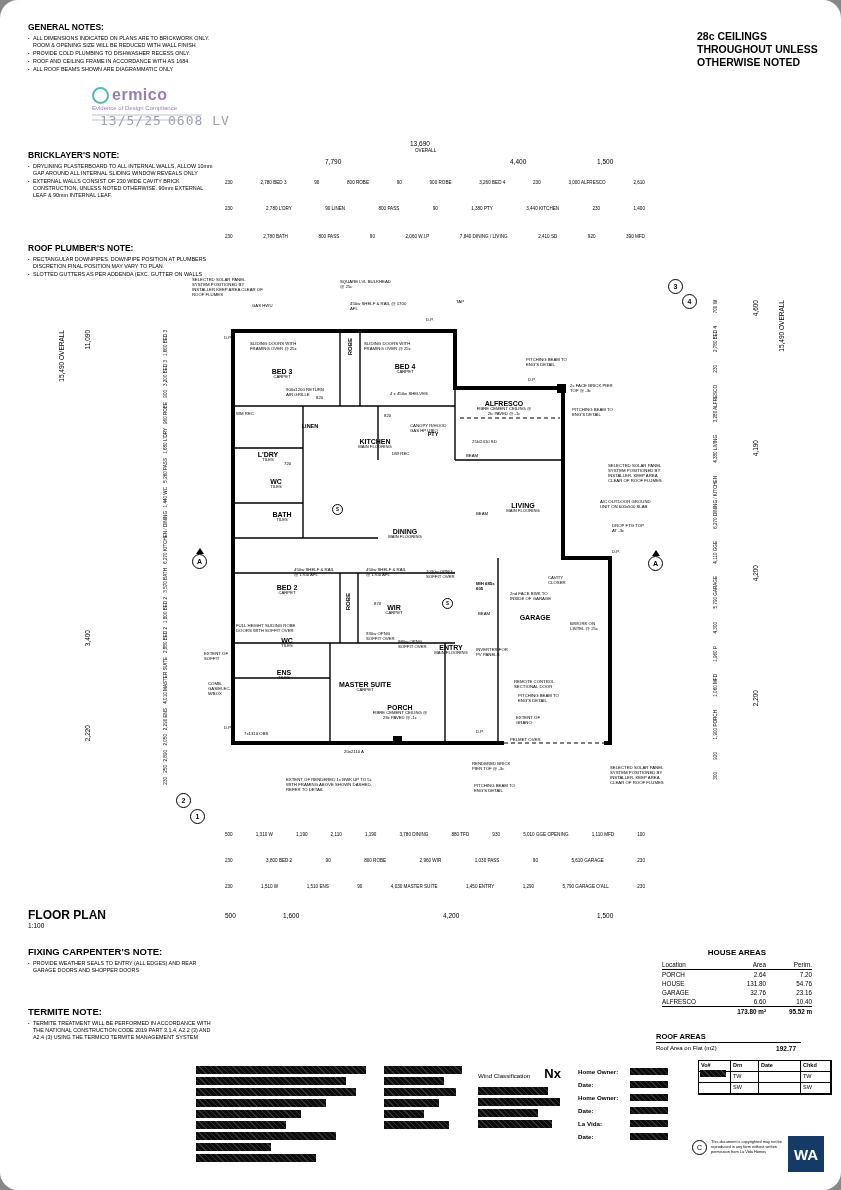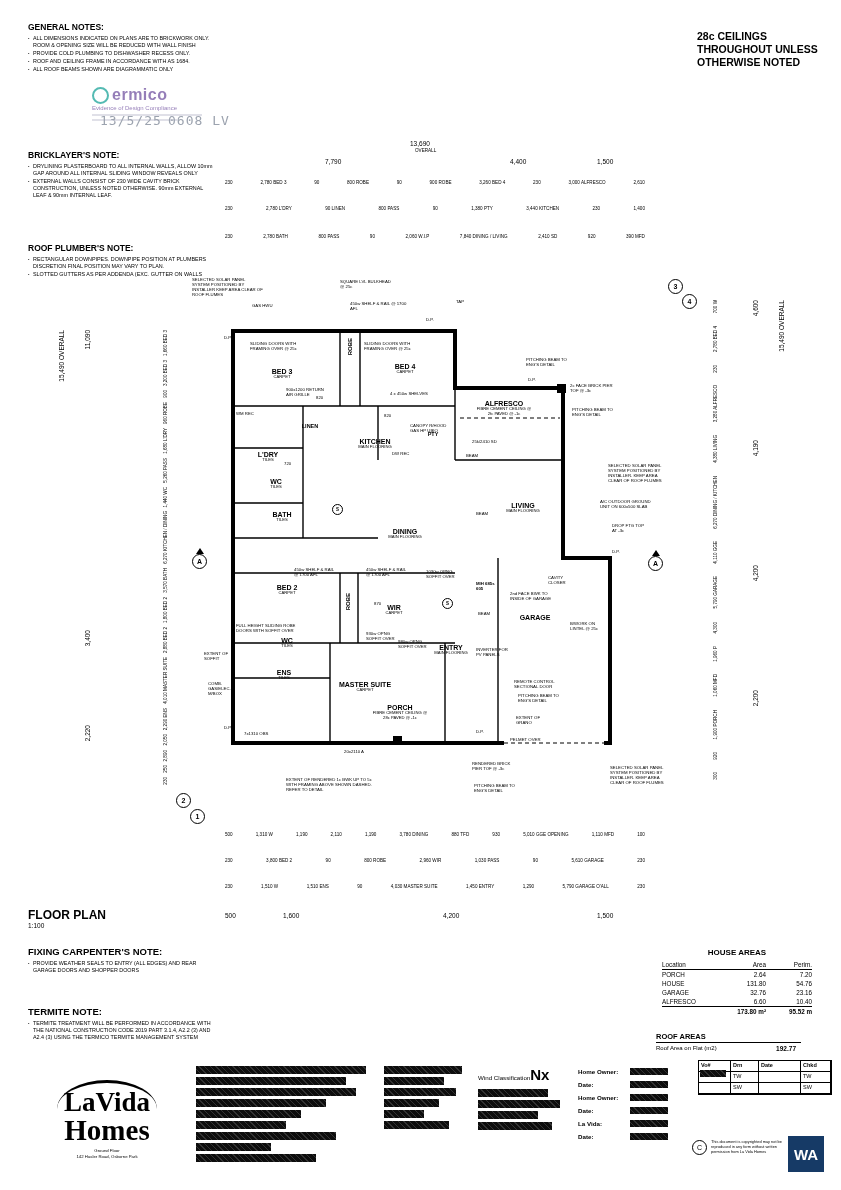--- a/index.html
+++ b/index.html
@@ -1,17 +1,17 @@
 <!DOCTYPE html>
 <html><head>
 <meta charset="utf-8">
 <style>
   html,body{margin:0;padding:0;background:#888;}
   .page{position:relative;width:841px;height:1190px;background:#fff;color:#000;
-        font-family:"Liberation Sans",sans-serif;overflow:hidden;margin:0 auto;}
+        font-family:"Liberation Sans",sans-serif;overflow:hidden;margin:0 auto;border-radius:18px;}
   .r{position:absolute;}
   
   .notes h3{font-size:8.5px;font-weight:700;margin:0 0 3px 0;}
   .notes ul{margin:0;padding:0;}
   .notes li{font-size:5.4px;line-height:1.3;list-style:none;position:relative;padding-left:5px;margin-bottom:1px;}
   .notes li::before{content:"\00b7";position:absolute;left:0;font-weight:900;}
   .bignote h3{font-size:9.5px;}
   
   .ceil{font-size:10.5px;font-weight:700;line-height:1.25;}
   
@@ -57,21 +57,21 @@
   .sighead,.sigrow{display:grid;grid-template-columns:32px 28px 42px 30px;}
   .sighead span,.sigrow span{border-right:.6px solid #000;border-bottom:.6px solid #000;padding:1px 2px;min-height:8px;}
   .sighead span{font-weight:700;}
   
   .bar{background:repeating-linear-gradient(45deg,#0d0d0d 0 3px,#333 3px 4px);height:8px;margin-bottom:3px;}
   .obar{background:repeating-linear-gradient(45deg,#0d0d0d 0 3px,#333 3px 4px);height:7px;width:38px;display:inline-block;}
   .orow{display:flex;align-items:center;gap:4px;margin-bottom:6px;}
   .olabel{font-size:6.2px;font-weight:700;white-space:nowrap;width:48px;}
   
   .windbox{font-size:6.2px;}
-  .windbox b{font-size:15px;margin-left:0;}
+  .windbox b{font-size:13px;margin-left:14px;}
   
   .logo{text-align:center;width:130px;font-family:"Liberation Serif",serif;}
   .logo .arc{width:100px;height:26px;border-top:3.5px solid #000;border-radius:50% 50% 0 0/100% 100% 0 0;margin:0 auto -20px auto;}
   .logo .l1{font-size:27px;font-weight:700;line-height:1;}
   .logo .l2{font-size:29px;font-weight:700;line-height:1;}
   .logo .addr{font-size:4.3px;font-family:"Liberation Sans",sans-serif;line-height:1.3;margin-top:3px;}
   
   .copy{display:flex;gap:4px;align-items:flex-start;width:95px;}
   .copy .cc{width:13px;height:13px;border:1px solid #000;border-radius:50%;display:flex;align-items:center;justify-content:center;font-size:7px;flex:none;}
   .copy .ctext{font-size:3.9px;line-height:1.25;}
@@ -536,29 +536,20 @@
         <div class="sigrow">
         <span></span>
         <span>SW</span>
         <span></span>
         <span>SW</span>
       </div>
       </div>
   </div>
   <div class="r" style="left:700px;top:1070px;width:26px;height:7px;background:repeating-linear-gradient(45deg,#0d0d0d 0 3px,#333 3px 4px)"></div>
 
-  <div class="logo r" style="left:42px;top:1080px">
-    <div class="arc"></div>
-    <div class="l1">LaVida</div>
-    <div class="l2">Homes</div>
-    <div class="addr">
-        <div>Ground Floor</div>
-        <div>142 Hasler Road, Osborne Park</div>
-      </div>
-  </div>
 
   <div class="r" style="left:196px;top:1066px;width:175px">
     <div class="bar" style="width:170px"></div>
     <div class="bar" style="width:150px"></div>
     <div class="bar" style="width:160px"></div>
     <div class="bar" style="width:130px"></div>
     <div class="bar" style="width:105px"></div>
     <div class="bar" style="width:90px"></div>
     <div class="bar" style="width:140px"></div>
     <div class="bar" style="width:75px"></div>

